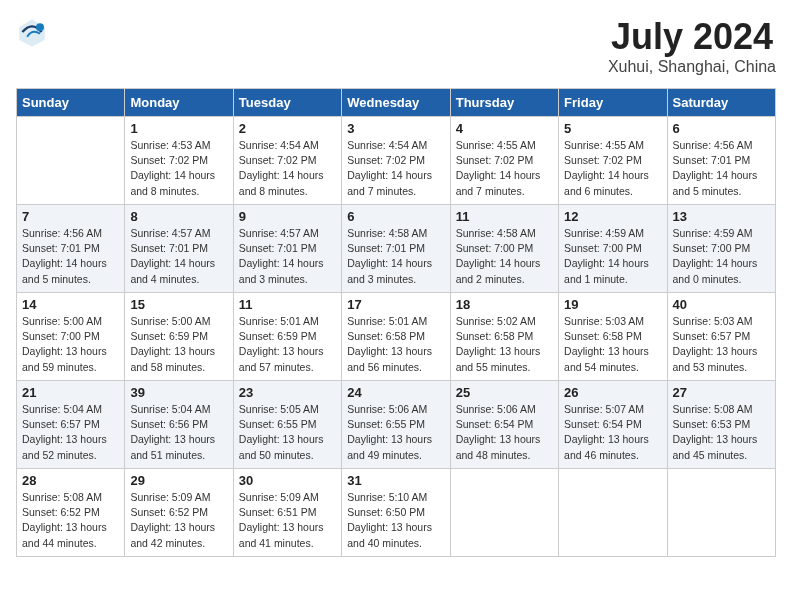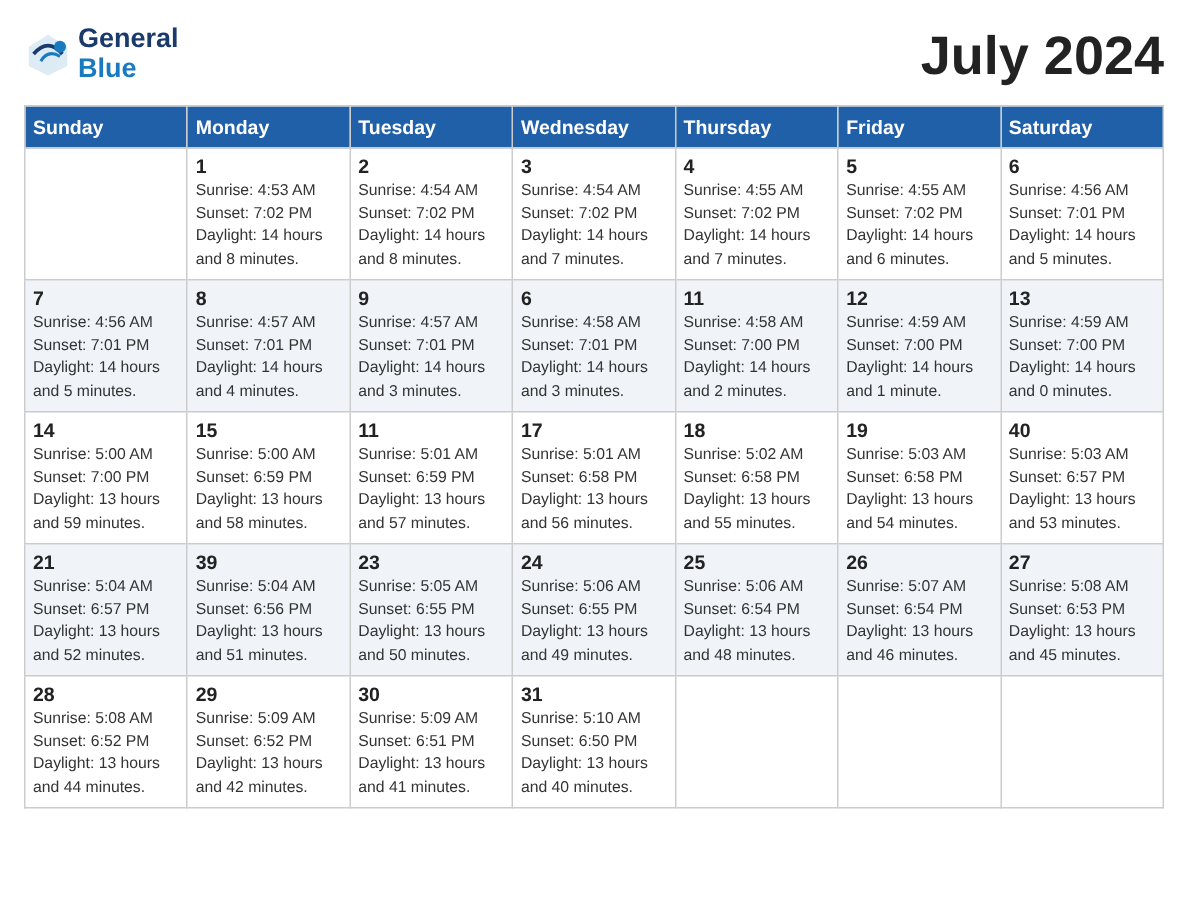--- a/index.html
+++ b/index.html
@@ -94,29 +94,24 @@
 <body>
 
 <div class="header">
   <div class="logo">
     <svg class="logo-icon" viewBox="0 0 40 40">
       <polygon points="20,4 36,14 36,30 20,38 4,30 4,14" fill="#1a7abf" opacity="0.15"></polygon>
       <path d="M8 20 Q20 6 32 20" stroke="#1a3a6b" stroke-width="3" fill="none"></path>
       <path d="M14 26 Q20 16 30 22" stroke="#1a7abf" stroke-width="2.5" fill="none"></path>
       <circle cx="30" cy="14" r="5" fill="#1a7abf"></circle>
     </svg>
-    <div>
-      <div class="logo-text">
-        <span>General</span><br>
-        <span class="logo-blue">Blue</span>
-      </div>
-    </div>
   </div>
   <div class="title-block">
     <div class="month-title">July 2024</div>
+    <div class="location">Xuhui, Shanghai, China</div>
   </div>
 </div>
 
 <table>
   <thead>
     <tr>
     <th>Sunday</th>
         <th>Monday</th>
         <th>Tuesday</th>
         <th>Wednesday</th>

